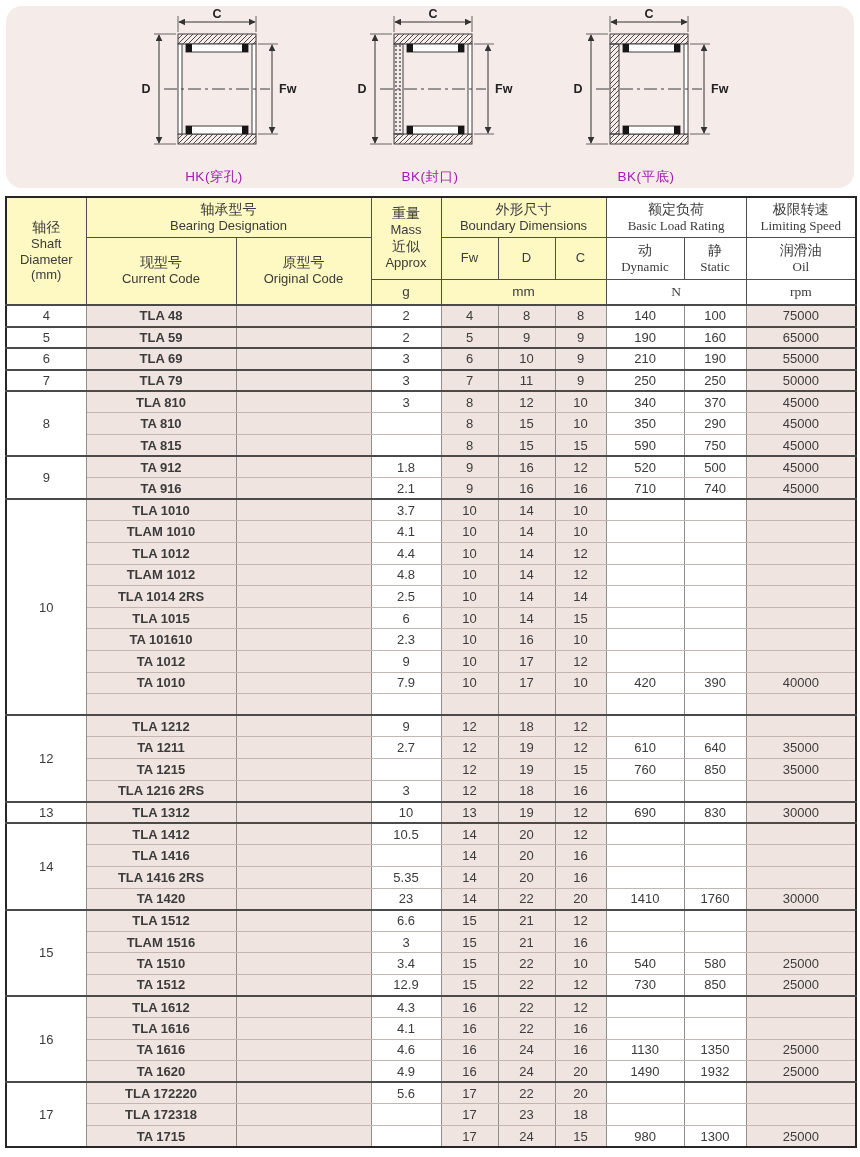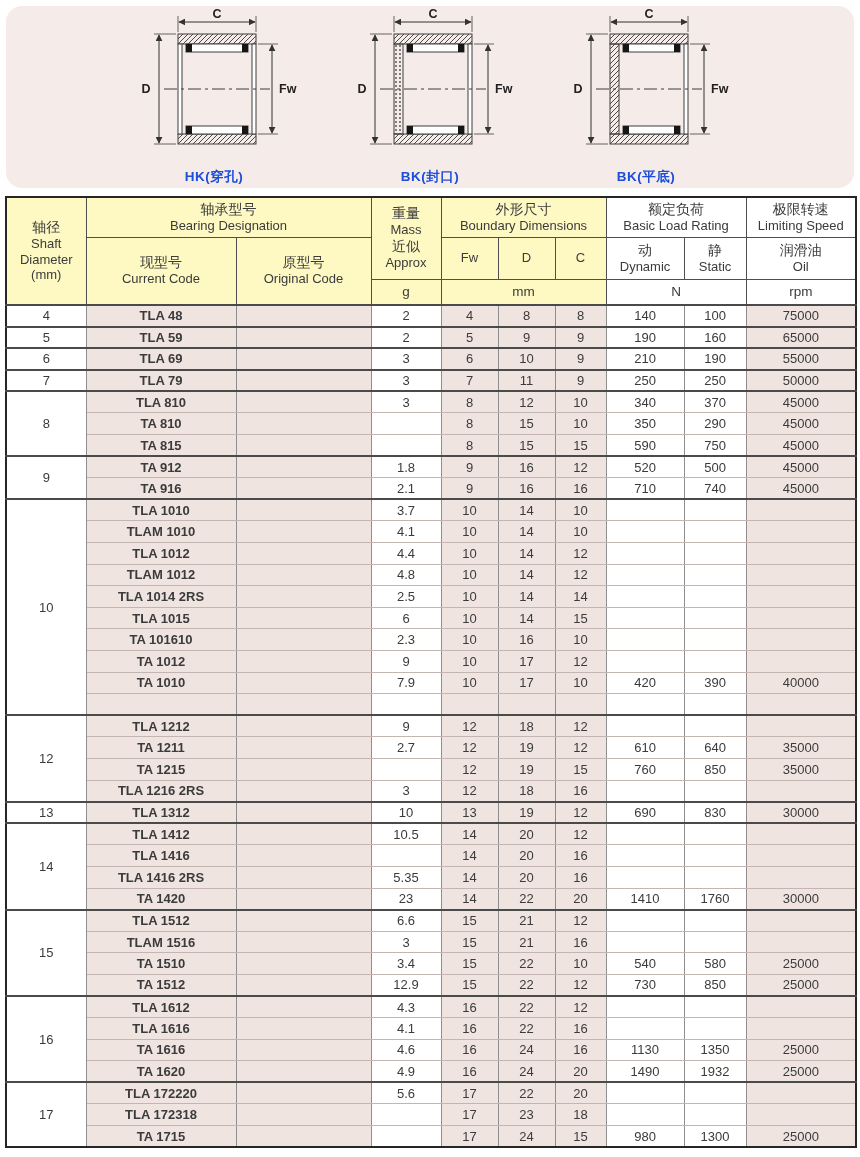--- a/index.html
+++ b/index.html
@@ -7,41 +7,41 @@
     width:860px;height:1157px;overflow:hidden;background:#ffffff;
     font-family:"Liberation Sans","DejaVu Sans",sans-serif;color:#3b3b3b;
   }
   
   .panel{
     margin:6px;height:182px;border-radius:16px;background:#f5ebe8;
     display:flex;justify-content:center;align-items:center;gap:16px;
   }
   figure.diagram{margin:0;width:200px;text-align:center;}
   figcaption{
-    font-size:13.5px;font-weight:700;color:#1d4ed8;margin-top:-2px;letter-spacing:.5px;
+    font-size:13.5px;font-weight:400;color:#a21caf;margin-top:-2px;letter-spacing:.5px;
   }
   .dim{font-family:"Liberation Sans",sans-serif;font-size:12.5px;font-weight:700;fill:#222;}
   
   table.spec{
     border-collapse:collapse;table-layout:fixed;width:850px;margin:8px 0 0 5px;
     border:2px solid #262626;
   }
   .spec th,.spec td{
     padding:0;overflow:hidden;white-space:nowrap;text-align:center;vertical-align:middle;
   }
   .spec thead th{
     border:1px solid #4f4f4f;font-weight:400;line-height:1.22;
   }
   .spec thead{border-bottom:2px solid #333;}
   .spec thead .zh{display:block;font-size:14px;}
   .spec thead .en{display:block;font-size:13px;}
   .spec thead .unit{font-size:13.5px;}
   tr.hrow-a{height:40px;} tr.hrow-b{height:42px;} tr.hrow-c{height:26px;}
   .hp{background:#fef9c3;}
-  .hw{background:#ffffff;}
+  .hw{background:#ffffff;font-family:Liberation Serif, serif;}
   .spec tbody tr{height:21.6px;}
   .spec tbody td{
     border-left:1px solid #8e8e8e;border-right:1px solid #8e8e8e;
     border-top:1px solid #c3b6b2;border-bottom:1px solid #c3b6b2;
     font-size:13px;
   }
   .spec tbody tr.group-start td{border-top:2px solid #4a4a4a;}
   .c-white{background:#ffffff;}
   .c-pink{background:#efe4e0;}
   .left{text-align:left;padding-left:12px;font-weight:bold;}

